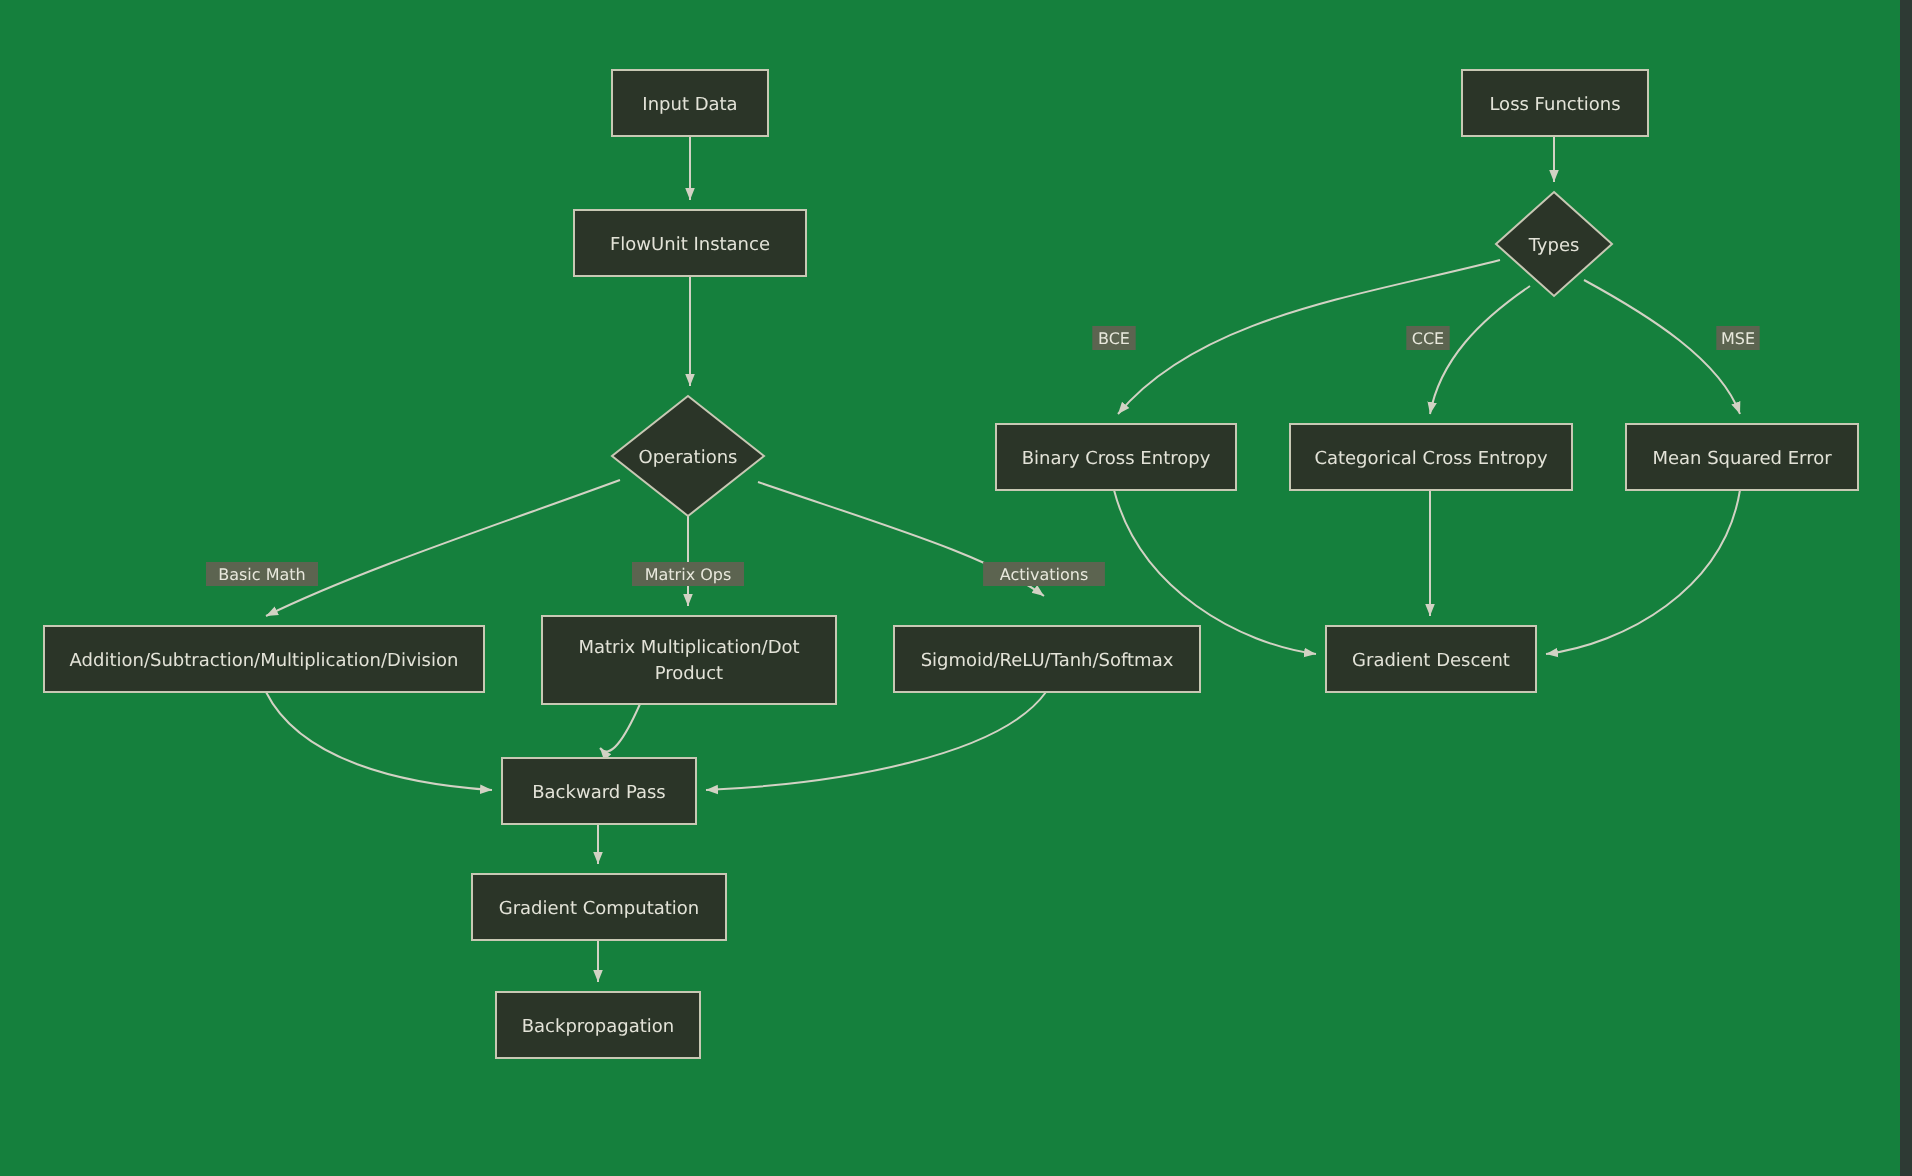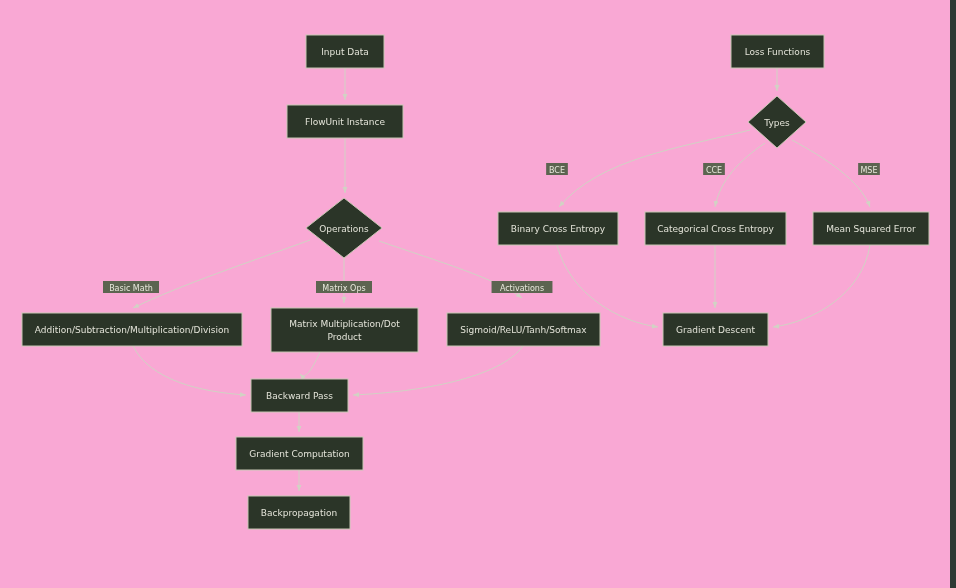--- a/index.html
+++ b/index.html
@@ -12,21 +12,21 @@
     height: 588px;
     overflow: hidden;
     font-family: "DejaVu Sans", sans-serif;
     position: relative;
   }
   #canvas {
     position: absolute;
     left: 0; top: 0;
     width: 956px;
     height: 588px;
-    background: #f9a8d4;
+    background: #15803d;
   }
   .edge-right-strip {
     position: absolute;
     right: 0; top: 0;
     width: 6px;
     height: 588px;
     background: #2e3a34;
   }
   svg#graph {
     position: absolute;

